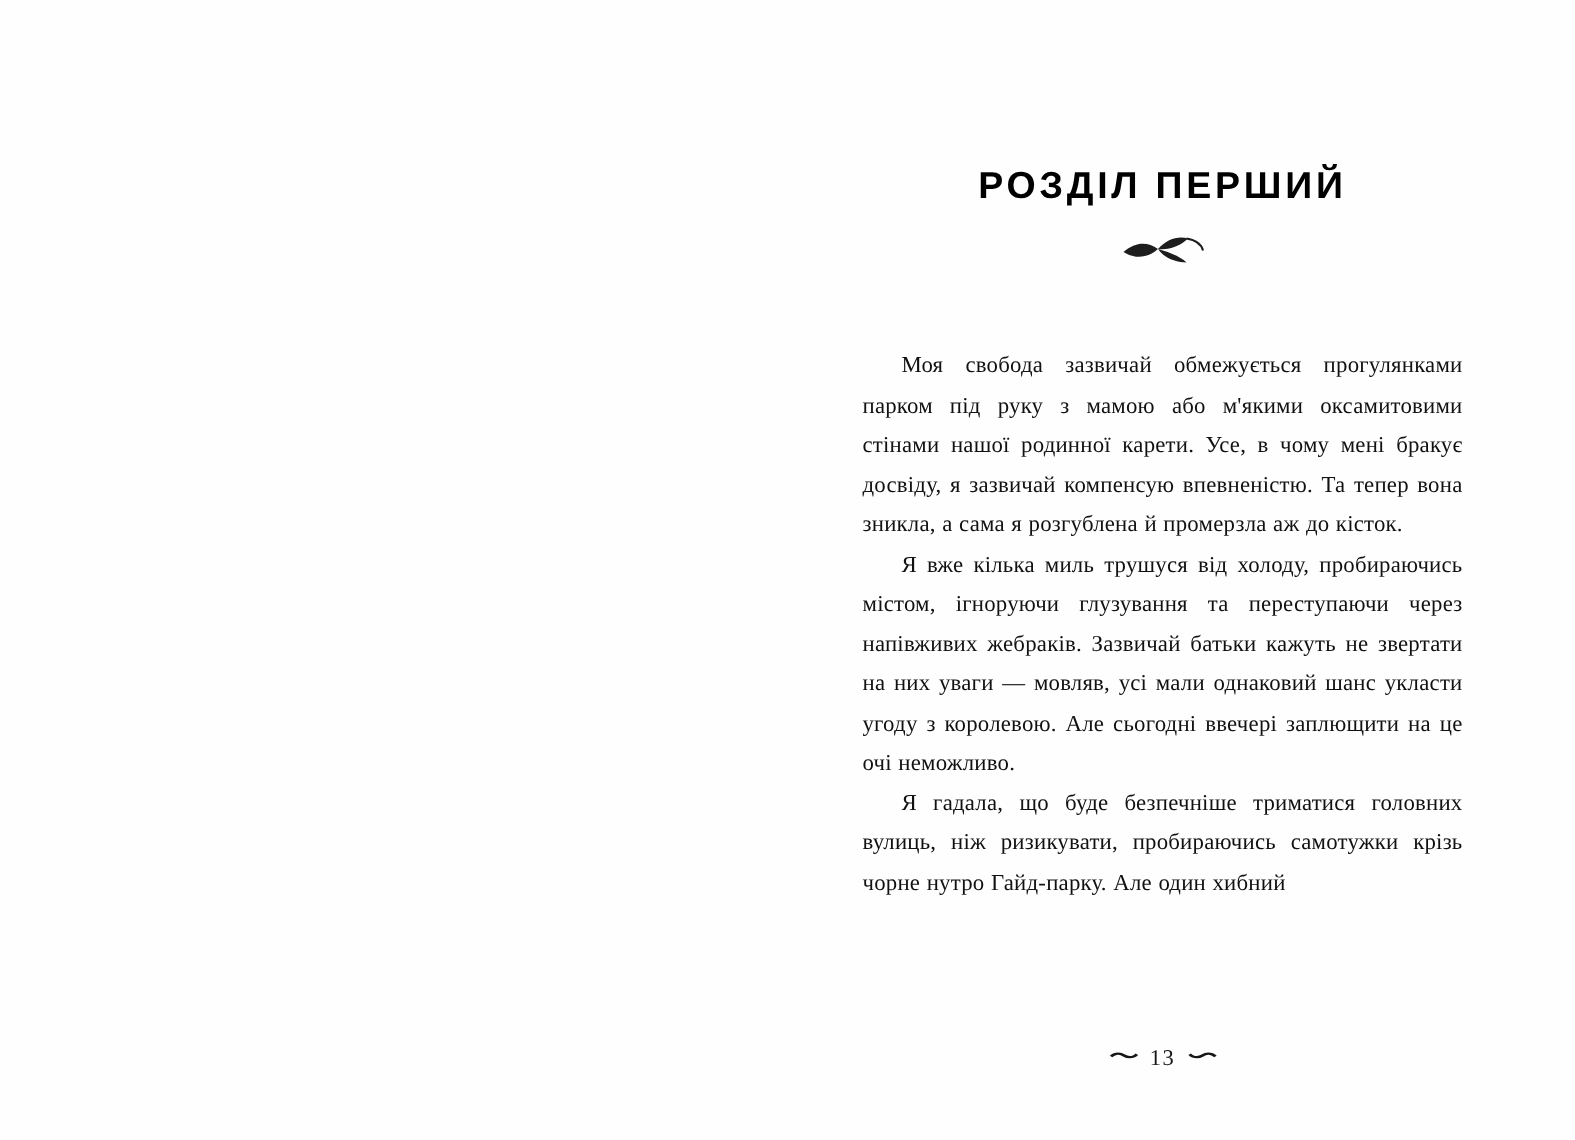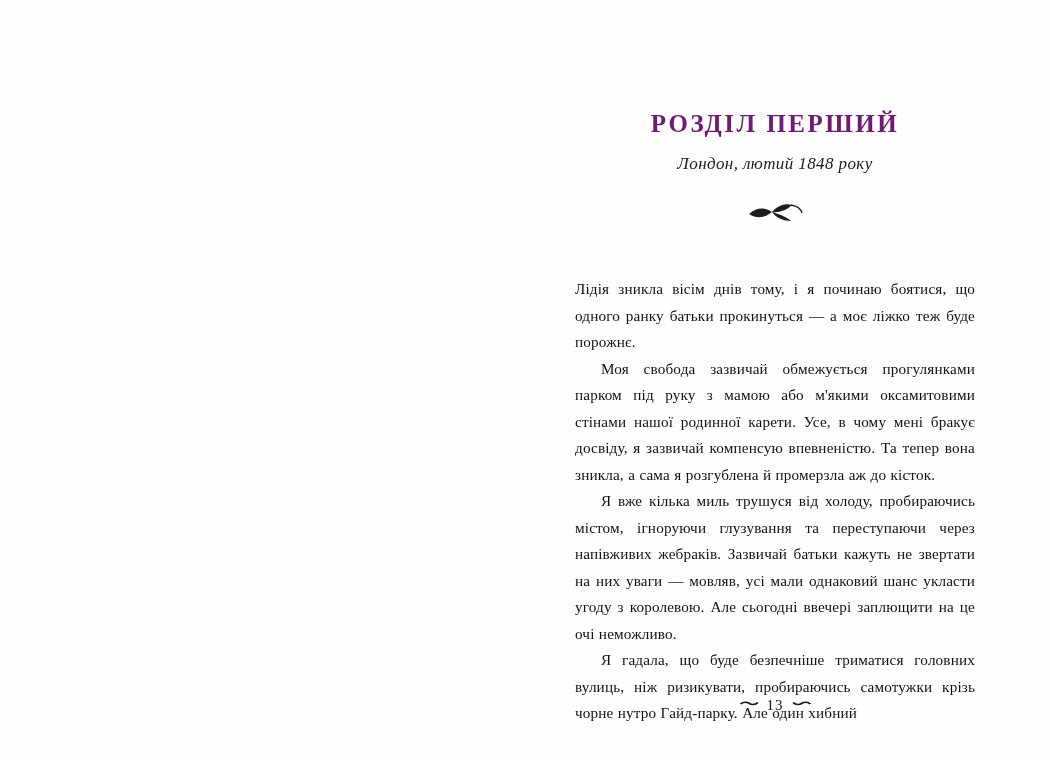--- a/index.html
+++ b/index.html
@@ -30,23 +30,23 @@
     left: 575px;
     top: 110px;
     width: 400px;
   }
 
   .chapter-title {
     text-align: center;
     font-size: 25px;
     letter-spacing: 2.5px;
     font-weight: 700;
-    color: #701a75;
+    color: #000000;
     margin: 0 0 16px 0;
-    font-family: Liberation Serif, serif;
+    font-family: Liberation Sans, sans-serif;
   }
 
   .chapter-subtitle {
     text-align: center;
     font-size: 17px;
     font-style: italic;
     color: #1b1b1b;
     margin: 0 0 26px 0;
     letter-spacing: 0.4px;
   }
@@ -98,33 +98,31 @@
 </style>
 </head>
 <body>
 
 <div class="page">
 
   <div class="text-column">
 
     <h1 class="chapter-title">РОЗДІЛ ПЕРШИЙ</h1>
 
-    <div class="chapter-subtitle">Лондон, лютий 1848 року</div>
 
     <div class="ornament">
       <svg width="60" height="22" viewBox="0 0 60 22" aria-hidden="true">
         <path d="M4 13 C12 6, 20 6, 27 11 C20 17, 12 18, 4 13 Z" fill="#1d1d1d"></path>
         <path d="M27 11 C33 4, 41 2, 47 4 C42 9, 34 12, 27 11 Z" fill="#1d1d1d"></path>
         <path d="M27 11 C34 13, 42 16, 46 20 C39 20, 31 17, 27 11 Z" fill="#1d1d1d"></path>
         <path d="M46 4 C52 5, 56 8, 57 12" stroke="#1d1d1d" stroke-width="1.4" fill="none"></path>
       </svg>
     </div>
 
     <div class="body-text">
-      <p class="first">Лідія зникла вісім днів тому, і я починаю боятися, що одного ранку батьки прокинуться — а моє ліжко теж буде порожнє.</p>
       <p>Моя свобода зазвичай обмежується прогулянками парком під руку з мамою або м'якими оксамитовими стінами нашої родинної карети. Усе, в чому мені бракує досвіду, я зазвичай компенсую впевненістю. Та тепер вона зникла, а сама я розгублена й промерзла аж до кісток.</p>
       <p>Я вже кілька миль трушуся від холоду, пробираючись містом, ігноруючи глузування та переступаючи через напівживих жебраків. Зазвичай батьки кажуть не звертати на них уваги — мовляв, усі мали однаковий шанс укласти угоду з королевою. Але сьогодні ввечері заплющити на це очі неможливо.</p>
       <p>Я гадала, що буде безпечніше триматися головних вулиць, ніж ризикувати, пробираючись самотужки крізь чорне нутро Гайд-парку. Але один хибний</p>
     </div>
 
   </div>
 
   <div class="folio">
     <span class="swash left">〜</span><span>13</span><span class="swash right">〜</span>
   </div>

